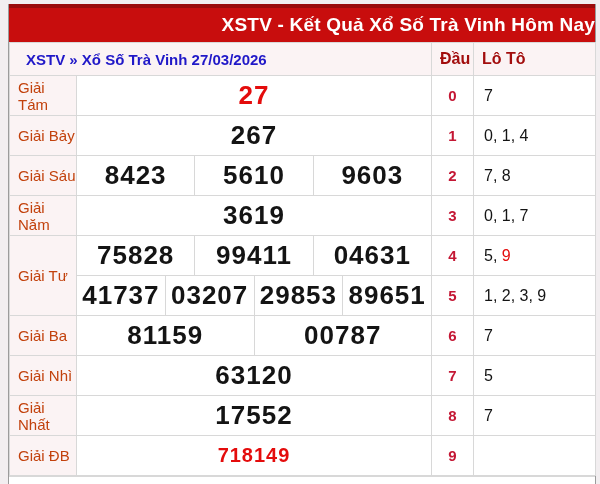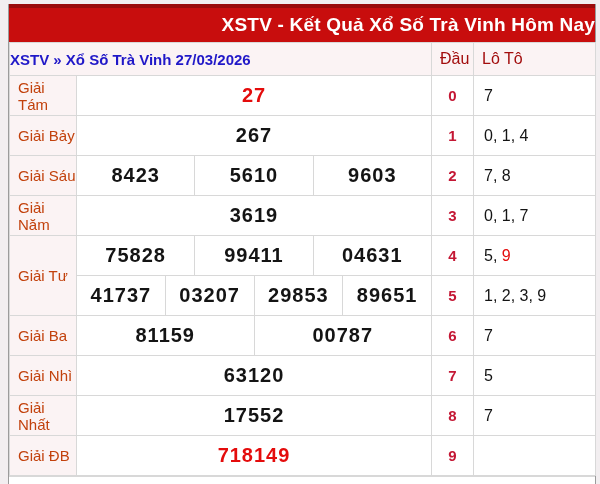--- a/index.html
+++ b/index.html
@@ -24,37 +24,37 @@
     letter-spacing:.2px;
   }
   table{border-collapse:collapse;width:100%;table-layout:fixed;}
   col.c-label{width:67px;}
   col.c-nums{width:355px;}
   col.c-dau{width:42px;}
   col.c-loto{width:122px;}
   td{border:1px solid var(--line,#d8d8d8);vertical-align:middle;padding:0;}
   tr.hdr td{height:32px;background:var(--cellpink,#fbf3f4);}
   tr.hdr .crumb{
-    padding-left:0;color:var(--blue,#2018c8);
+    padding-left:16px;color:var(--blue,#2018c8);
     font-weight:700;font-size:15px;cursor:pointer;
   }
   tr.hdr .colhead{
     padding-left:8px;color:var(--maroon,#a20d0d);
-    font-weight:400;font-size:16px;
+    font-weight:700;font-size:16px;
   }
   tr.datarow{height:39px;}
   td.label{
     background:var(--cellpink,#fbf3f4);
     padding-left:8px;font-size:15px;color:#c2410c;
   }
   td.nums{background:#fff;height:39px;}
   .numgrid{display:flex;width:100%;height:100%;align-items:stretch;}
   .num{
     flex:1;display:flex;align-items:center;justify-content:center;
-    font-size:20px;font-weight:700;color:var(--ink,#141414);
+    font-size:26px;font-weight:700;color:var(--ink,#141414);
     letter-spacing:1px;
   }
   .numgrid .num + .num{border-left:1px solid var(--line,#d8d8d8);}
   .num.red{color:var(--red,#e40c0c);}
   .num.big{font-size:20px;}
   td.dau{
     background:#fff;text-align:center;
     color:var(--daured,#c41734);font-weight:700;font-size:15px;
   }
   td.loto{

